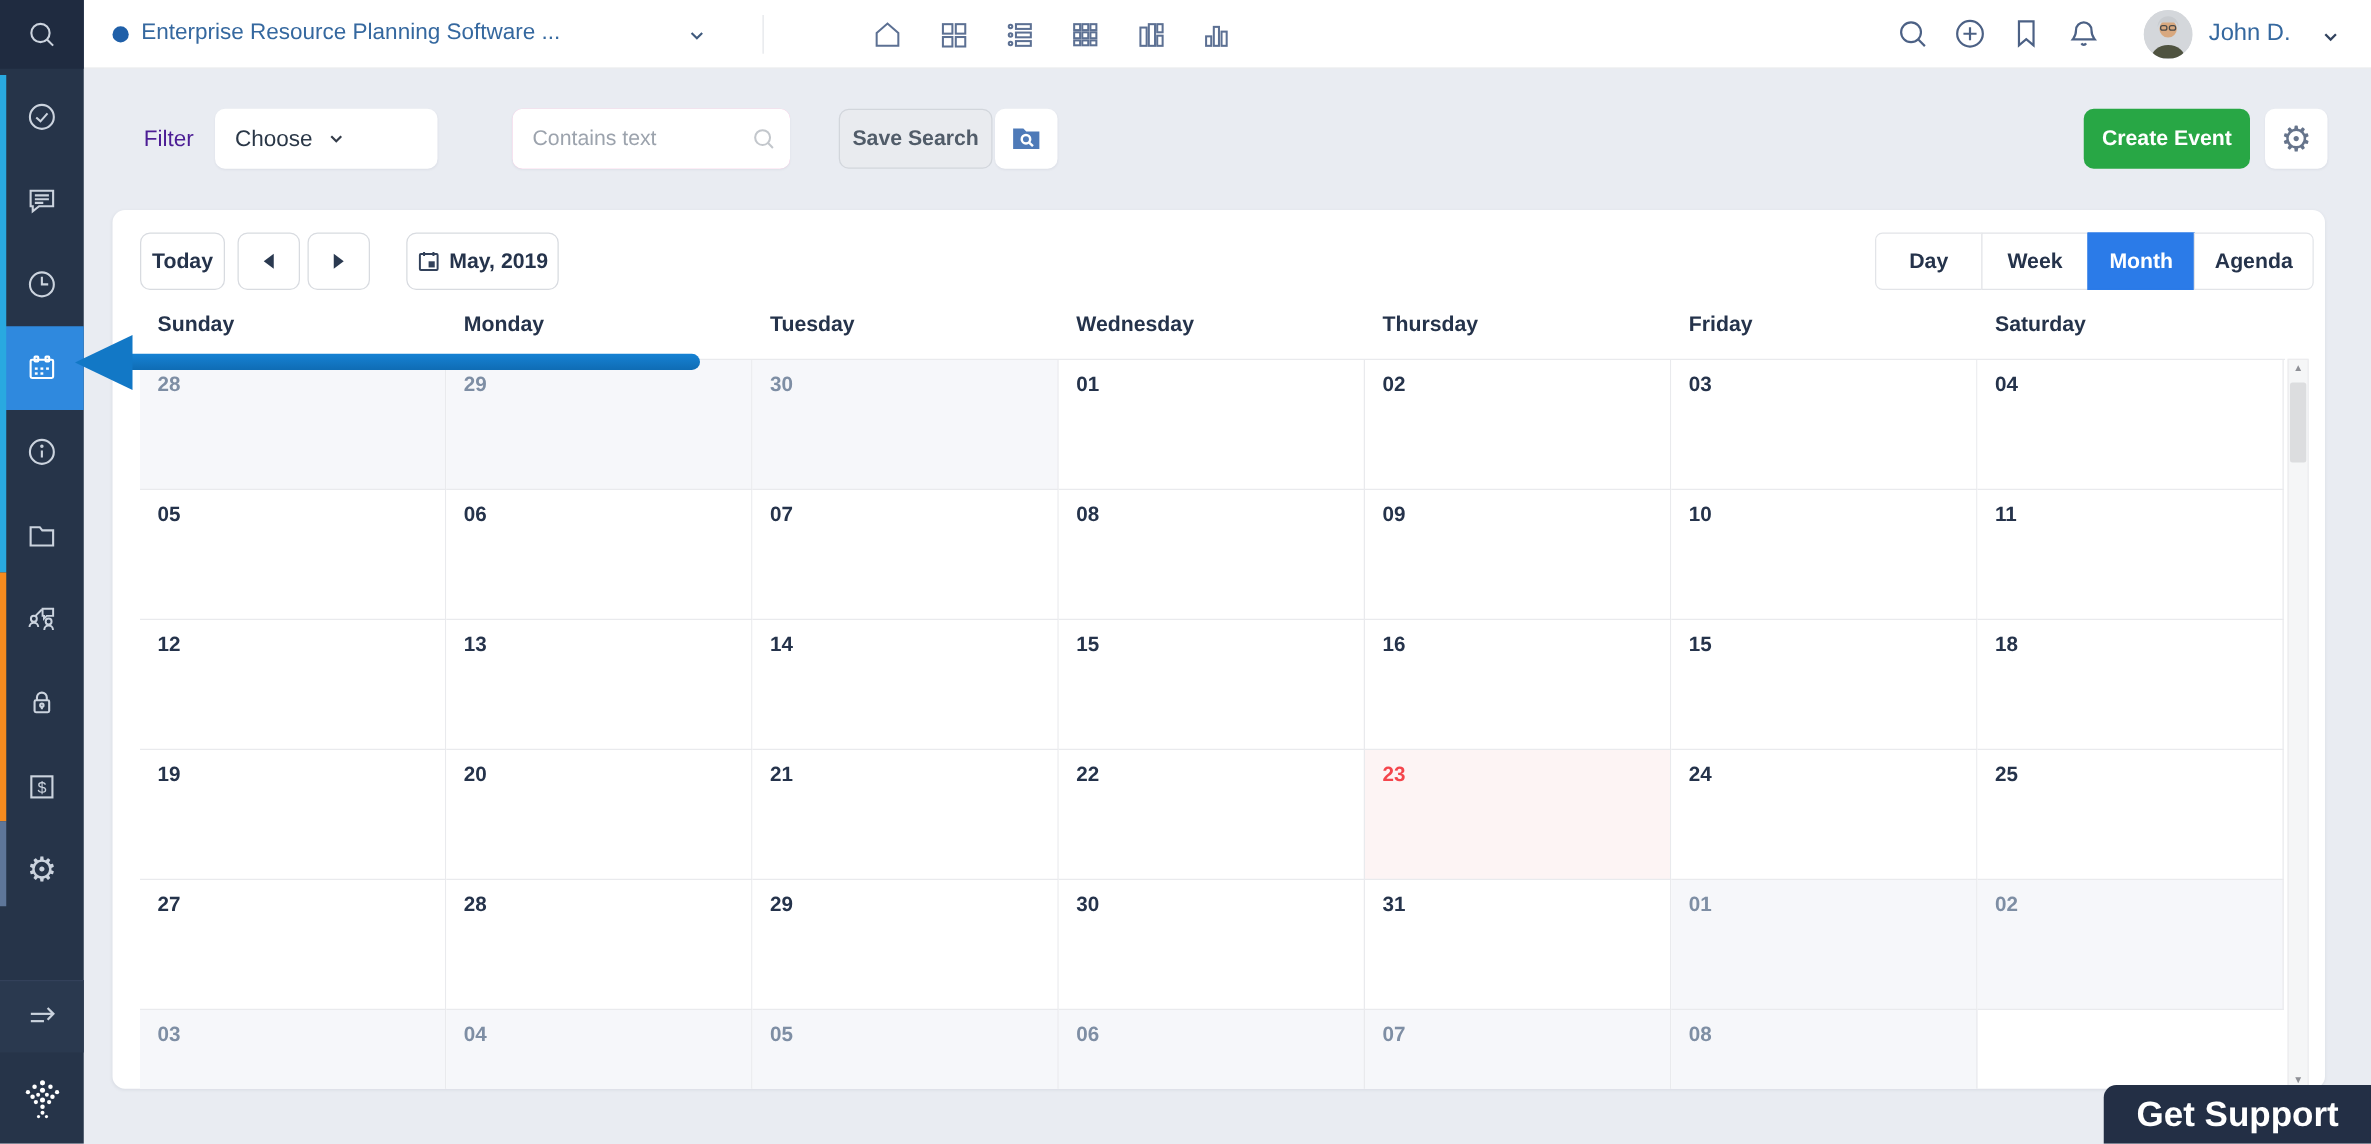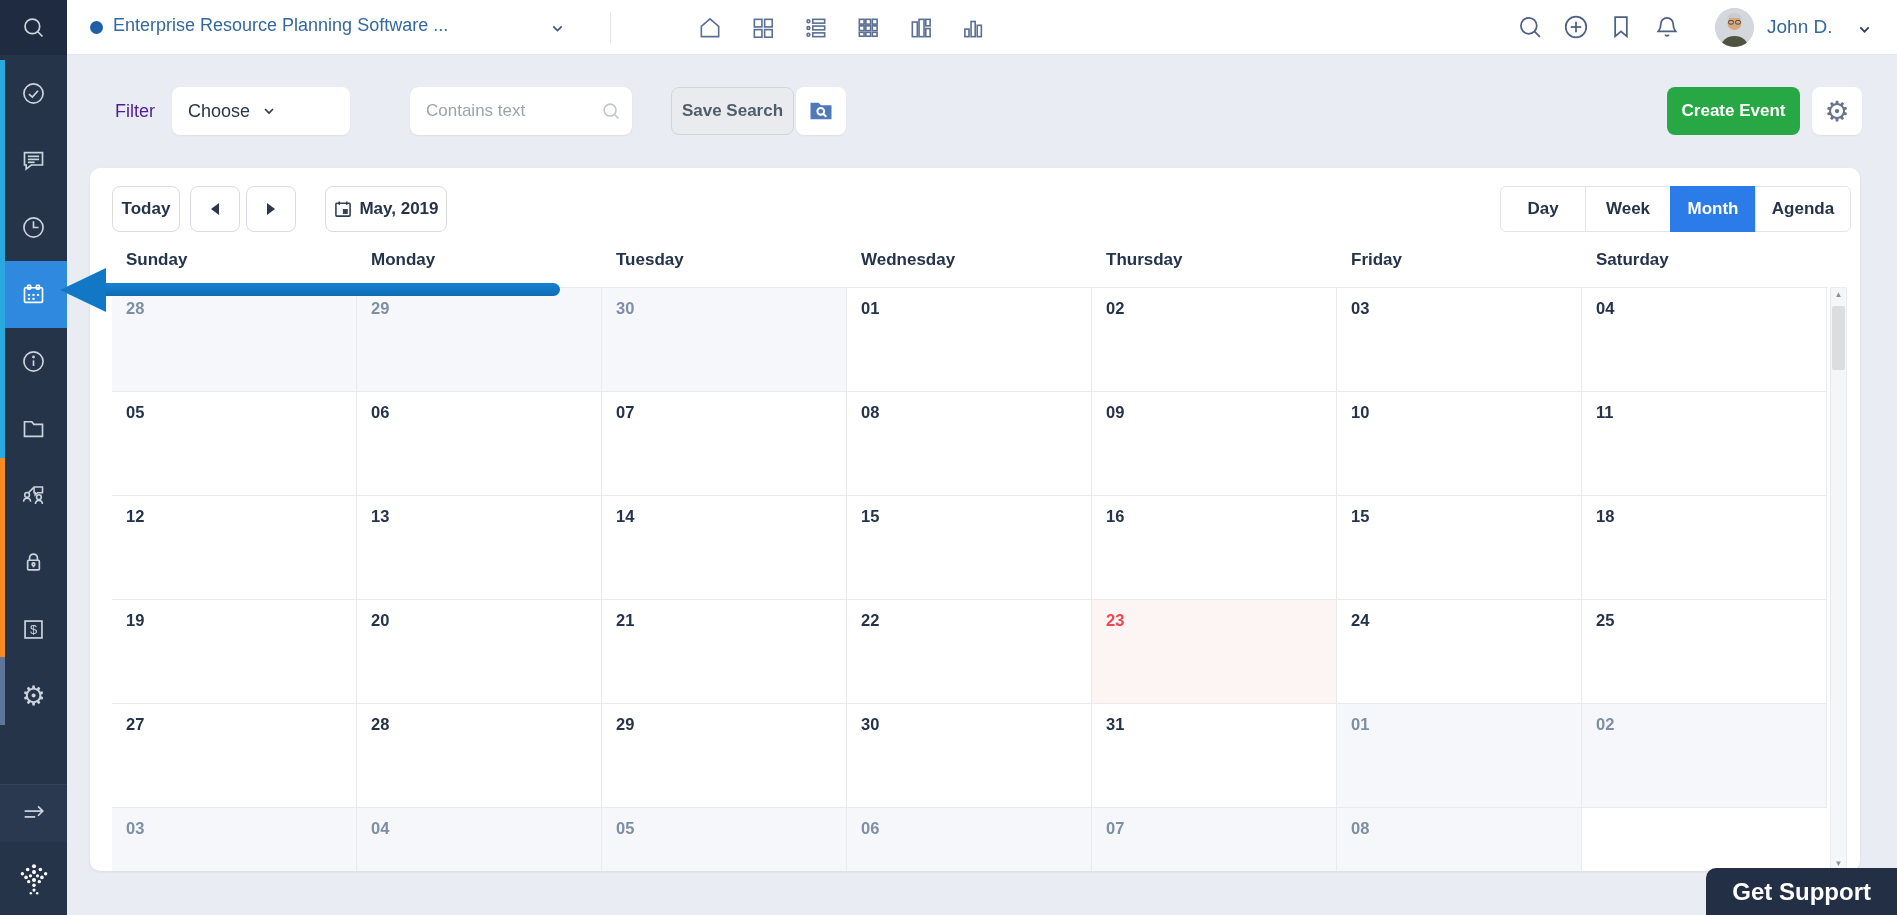--- a/index.html
+++ b/index.html
@@ -80,21 +80,21 @@
   .vs-up { position:absolute; top:2px; left:0; right:0; text-align:center; font-size:8px; color:#8e9096; cursor:pointer; }
   .vs-thumb { position:absolute; top:18px; left:1px; width:13px; height:64px; background:#dcdddf; border-radius:2px; cursor:pointer; }
   .vs-down { position:absolute; bottom:2px; left:0; right:0; text-align:center; font-size:8px; color:#8e9096; cursor:pointer; }
 
   
   .anno { position:absolute; z-index:40; pointer-events:none; }
   .anno-bar { position:absolute; left:103px; top:283px; width:457px; height:13px; background:linear-gradient(#1682d4,#0f6cb4); border-radius:0 7px 7px 0; }
   .anno-head { position:absolute; left:60px; top:268px; width:0; height:0; border-top:22px solid transparent; border-bottom:22px solid transparent; border-right:46px solid #1278c6; }
 
   
-  .support { position:absolute; right:0; bottom:0; height:47px; background:#232f45; color:#fff; font-size:24px; font-weight:700; display:flex; align-items:center; padding:0 26px; border-radius:10px 0 0 0; cursor:pointer; z-index:50; }
+  .support { position:absolute; right:0; bottom:0; height:47px; background:#232f45; color:#fff; font-size:28px; font-weight:700; display:flex; align-items:center; padding:0 26px; border-radius:10px 0 0 0; cursor:pointer; z-index:50; }
 
   svg { display:block; }
 </style>
 </head>
 <body>
 
 <div class="sidebar">
   <div class="sb-search">
     <span>
       <svg width="27" height="27" viewBox="0 0 24 24" fill="none" stroke="#cbd3de" stroke-width="1.5">

